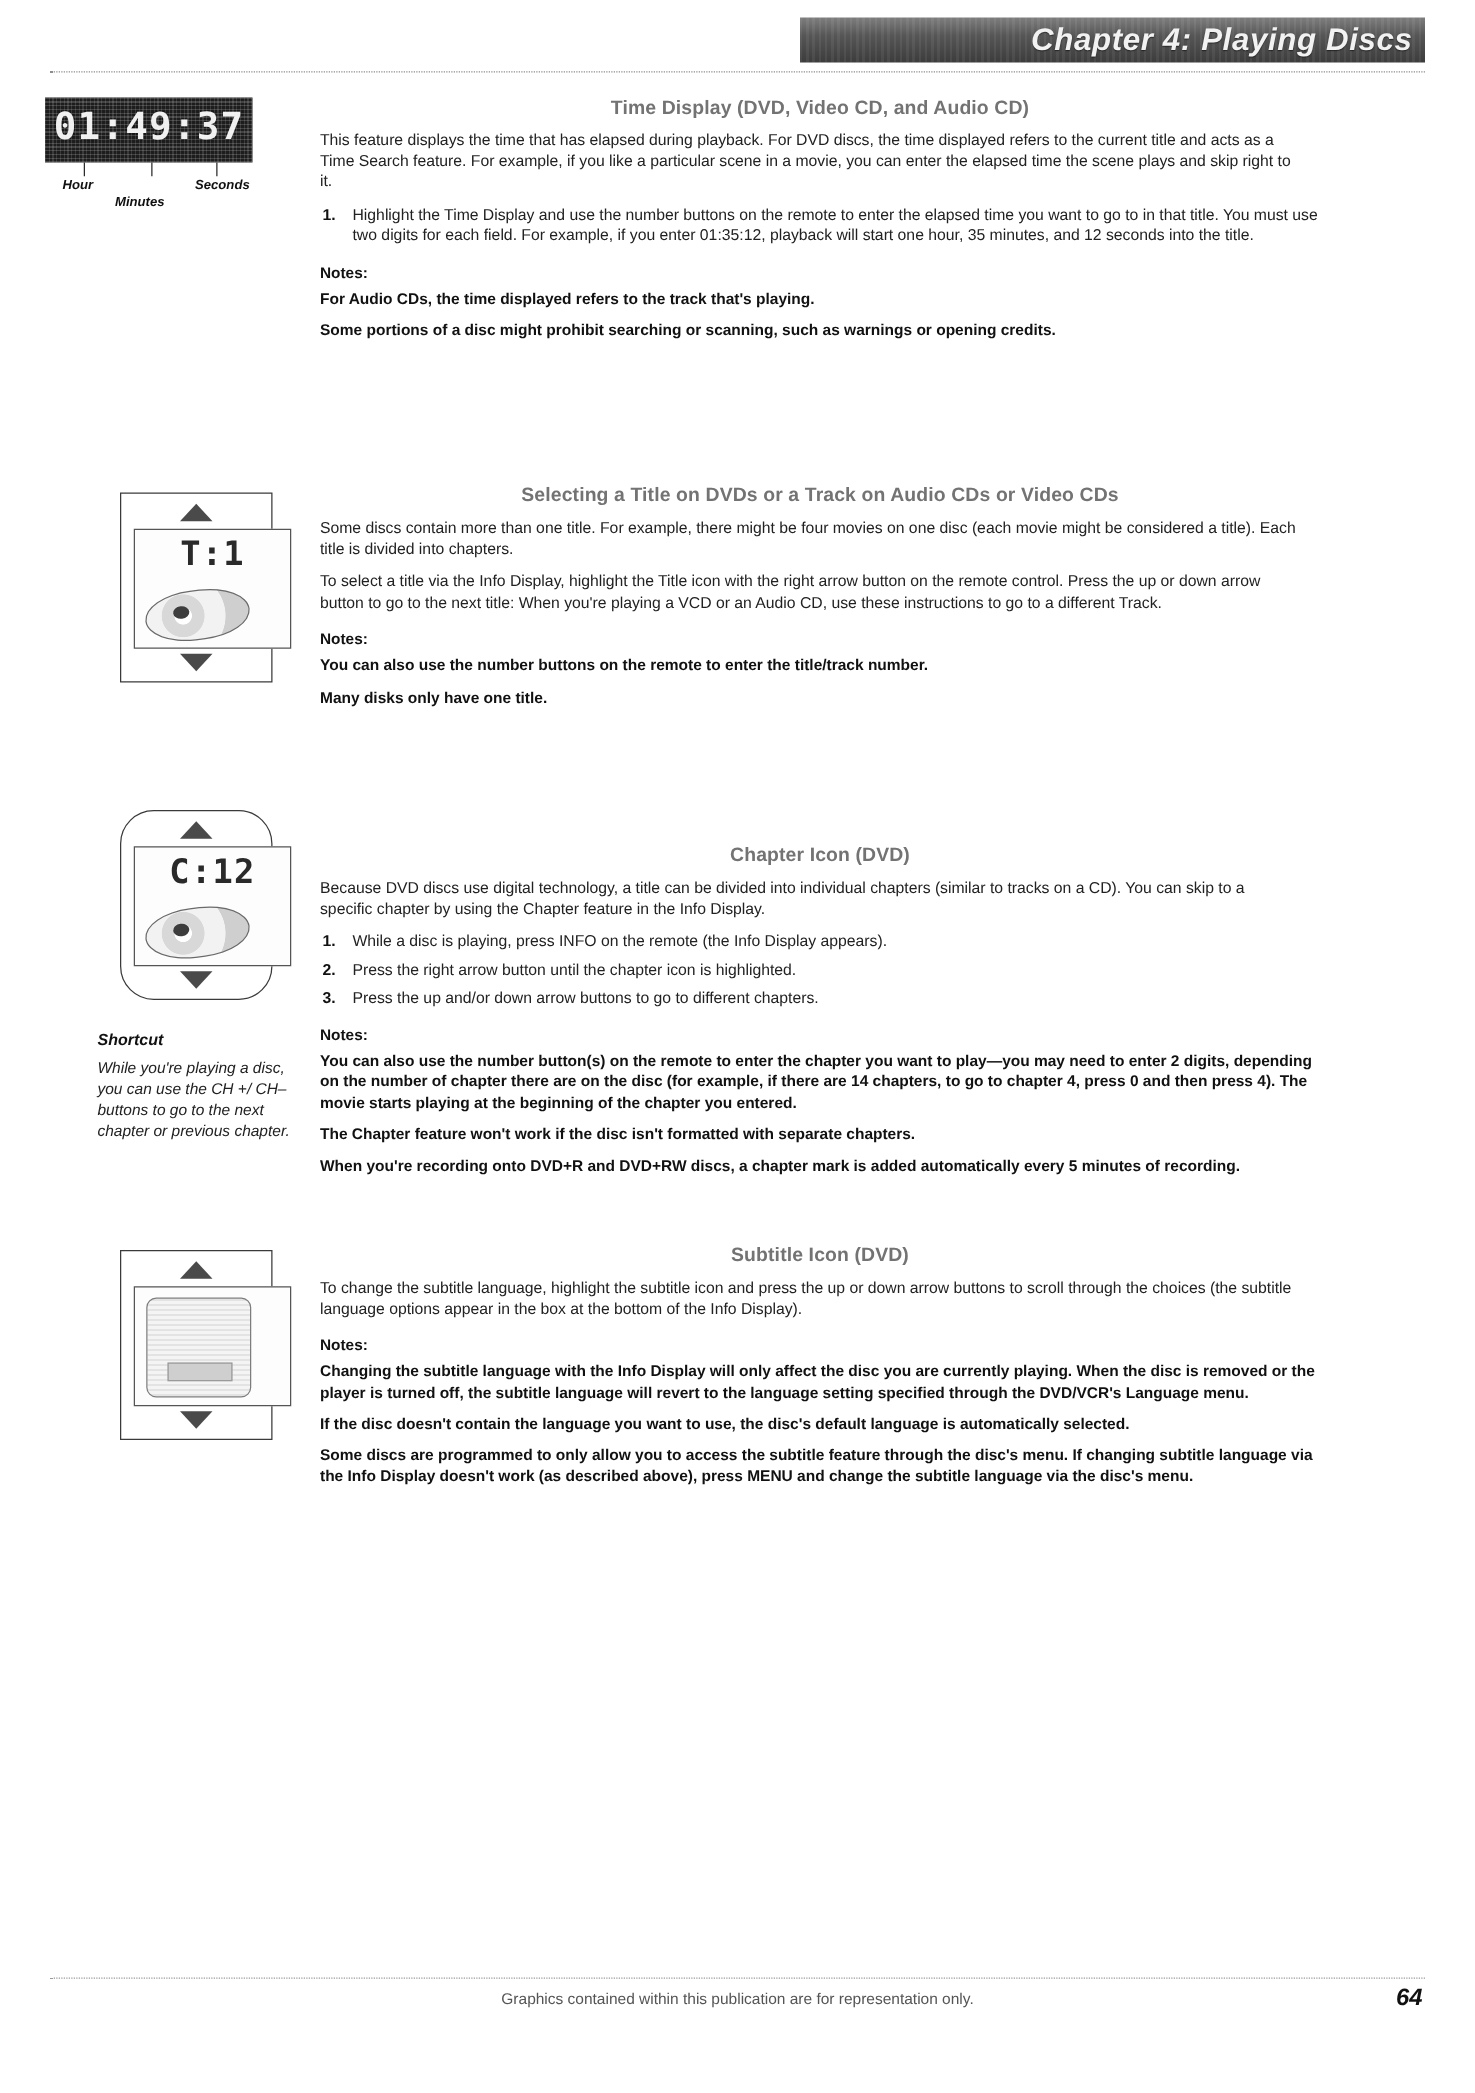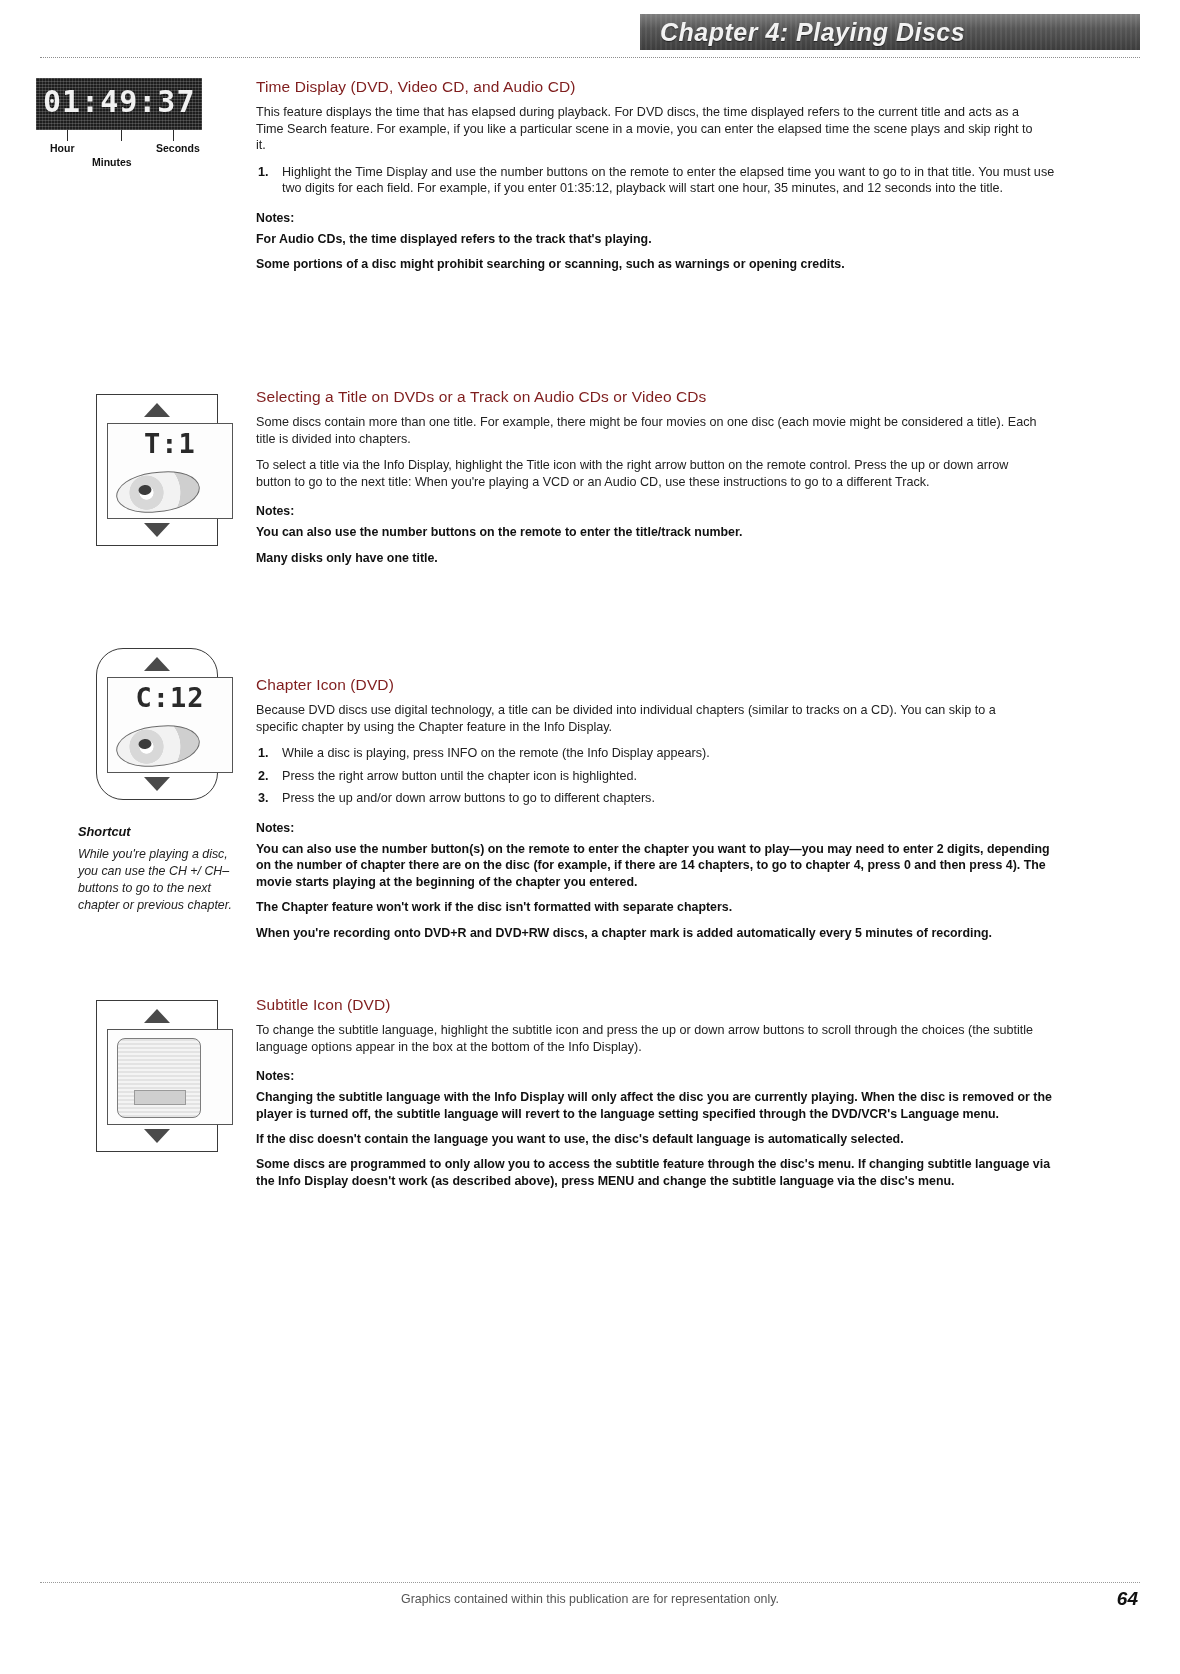--- a/index.html
+++ b/index.html
@@ -38,20 +38,21 @@
     inset: 0;
     background:
       repeating-linear-gradient(90deg, rgba(255,255,255,0.10) 0 2px, rgba(0,0,0,0.00) 2px 5px);
     opacity: .6;
   }
   .header-title {
     position: absolute;
     top: 18px;
     left: 660px;
     width: 470px;
+    text-align: right;
     font-style: italic;
     font-weight: bold;
     font-size: 25px;
     color: #f2f2f2;
     letter-spacing: .5px;
     text-shadow: 0 1px 1px rgba(0,0,0,.55);
     z-index: 3;
     white-space: nowrap;
   }
   .header-rule {
@@ -75,24 +76,25 @@
     width: 210px;
     left: 36px;
   }
   .text-col {
     position: absolute;
     left: 256px;
     width: 800px;
   }
   h2.sec-title {
     font-size: 15.5px;
-    font-weight: normal;
+    font-weight: bold;
     margin: 0 0 8px 0;
-    color: #7f1d1d;
+    color: #737373;
     letter-spacing: .1px;
+    text-align: center;
   }
   p.body {
     font-size: 12.6px;
     line-height: 16.6px;
     margin: 0 16px 10px 0;
     color: #222;
   }
   .notes-label {
     font-size: 12.3px;
     font-weight: bold;
@@ -168,20 +170,21 @@
     height: 11px;
     background: #2b2b2b;
   }
   .time-labels {
     position: relative;
     width: 200px;
     height: 30px;
     font-size: 10.5px;
     font-weight: bold;
     color: #111;
+    font-style: italic;
   }
   .time-labels span { position: absolute; white-space: nowrap; }
 
   
   .keyart {
     position: relative;
     width: 120px;
     height: 150px;
     border: 1px solid #3a3a3a;
     background: #ffffff;

